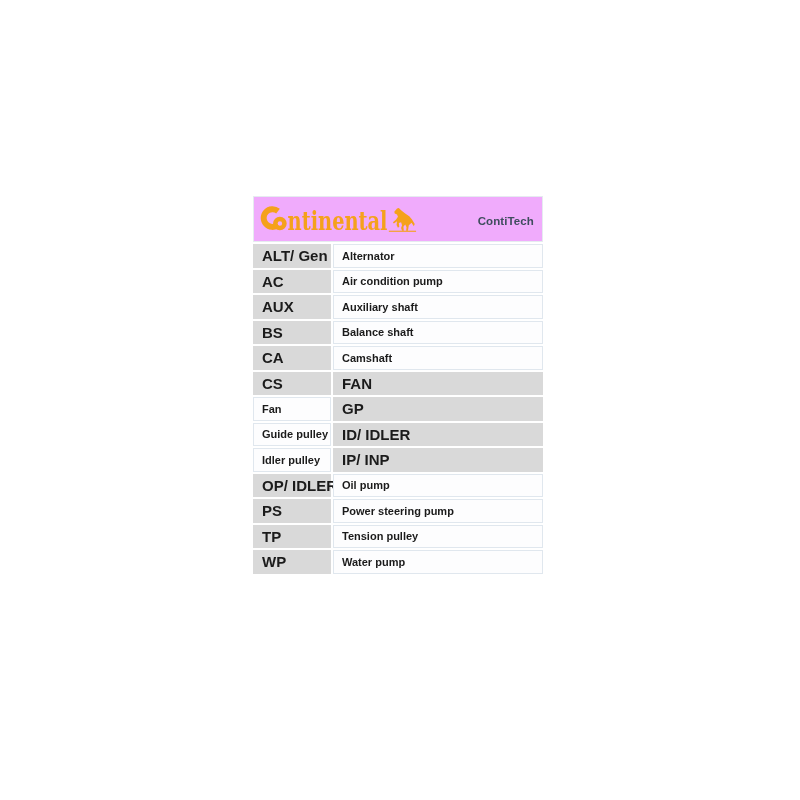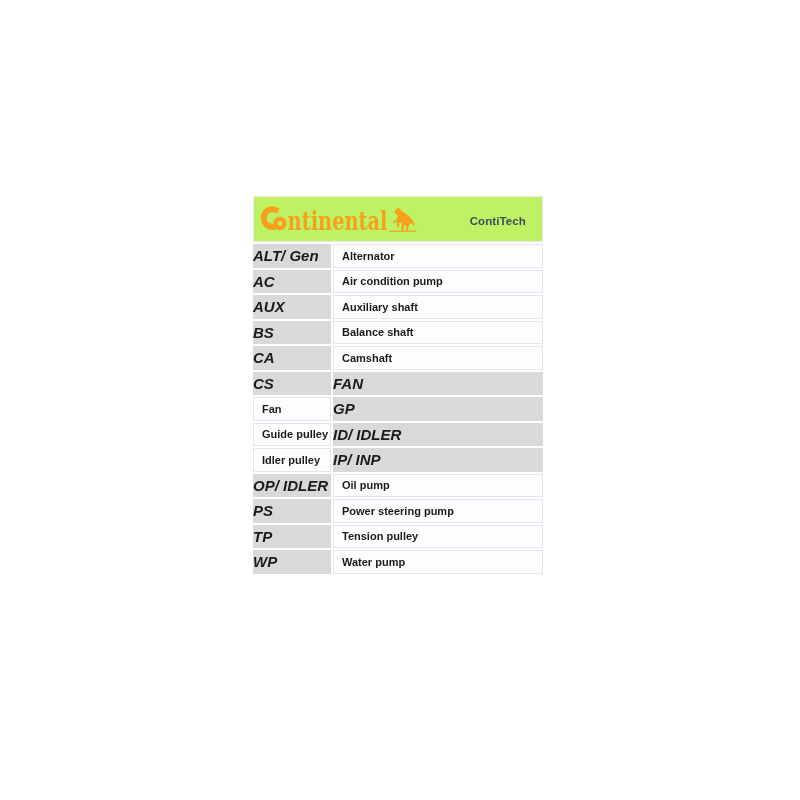--- a/index.html
+++ b/index.html
@@ -17,26 +17,26 @@
   }
   .legend {
     position: absolute;
     left: 253px;
     top: 196px;
     width: 290px;
   }
   .brand-header {
     box-sizing: border-box;
     height: 46px;
-    background: #bef264;
+    background: #f0abfc;
     border: 1px solid #e6ebf0;
     display: flex;
     align-items: center;
     justify-content: space-between;
-    padding: 0 16px 0 5px;
+    padding: 0 8px 0 5px;
     margin-bottom: 2px;
   }
   .logo-svg {
     display: block;
   }
   .subbrand {
     font-weight: bold;
     font-size: 11.5px;
     color: #3f4d5e;
     letter-spacing: 0.1px;
@@ -49,23 +49,22 @@
     gap: 2px;
   }
   .abbr-cell {
     box-sizing: border-box;
     background: #d9d9d9;
     color: #1b1b1b;
     font-weight: bold;
     font-size: 15px;
     display: flex;
     align-items: center;
-    padding-left: 0;
+    padding-left: 9px;
     white-space: nowrap;
-    font-style: italic;
   }
   .meaning-cell {
     box-sizing: border-box;
     background: #fdfdfe;
     border: 1px solid #e0e7ee;
     color: #1b1b1b;
     font-weight: bold;
     font-size: 11px;
     display: flex;
     align-items: center;

